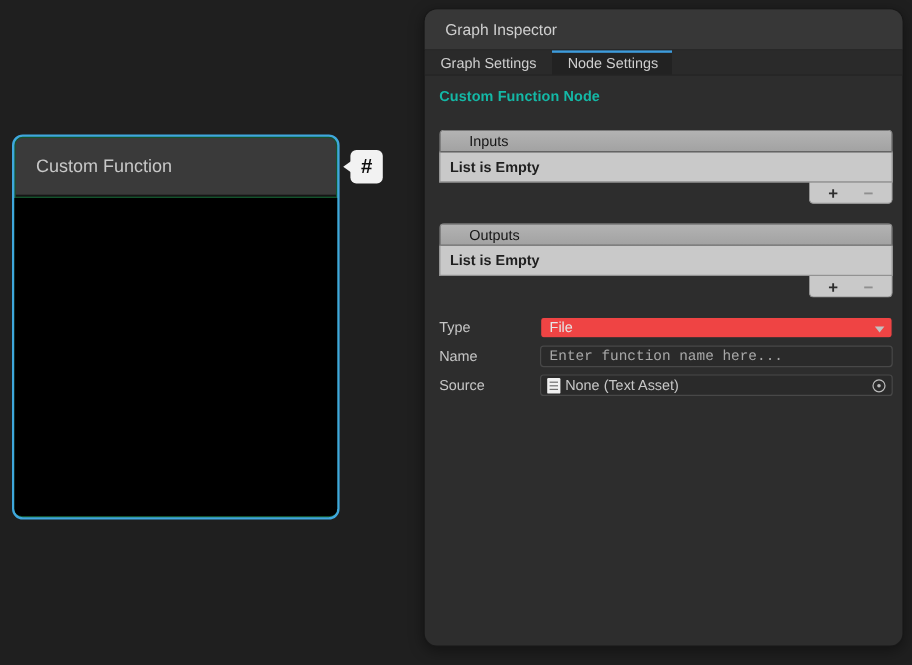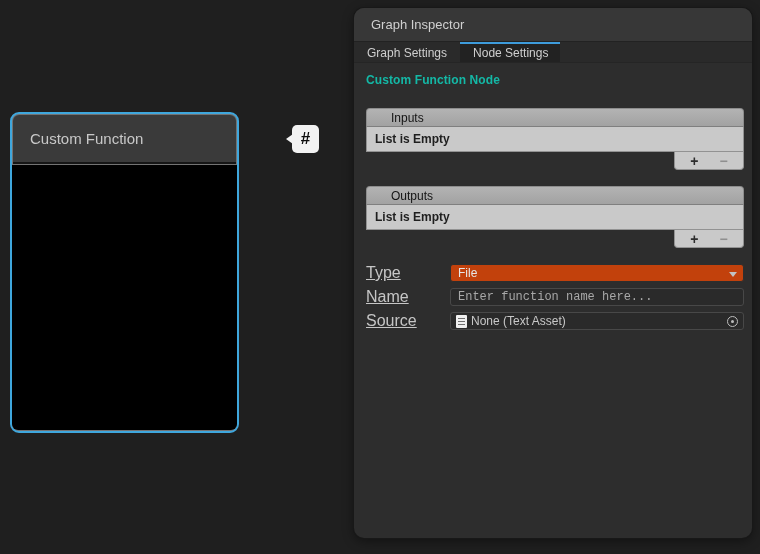--- a/index.html
+++ b/index.html
@@ -6,22 +6,22 @@
   html,body { width:760px; height:554px; overflow:hidden; }
   body {
     background:#1f1f1f;
     font-family:"Liberation Sans", sans-serif;
     position:relative;
     -webkit-font-smoothing:antialiased;
   }
 
   
   .node {
-    position:absolute; left:10px; top:112px; width:229px; height:321px;
-    background:#737373; border:2px solid #3FA7DD; border-radius:9px;
+    position:absolute; left:10px; top:112px; width:273px; height:321px;
+    background:#14532d; border:2px solid #3FA7DD; border-radius:9px;
   }
   .node-header {
     margin:1px; height:49px; background:#3a3a3a;
     border-radius:6px 6px 0 0; border-bottom:2px solid #151515;
     display:flex; align-items:center; padding-left:17px;
     color:#c8c8c8; font-size:15px;
   }
   .node-body { height:calc(100% - 52px); background:#000; border-radius:0 0 6px 6px; }
 
   .node-badge {
@@ -91,24 +91,24 @@
     display:flex; align-items:center; justify-content:space-evenly;
   }
   .rl-btn {
     font-size:14px; line-height:1; font-weight:bold; color:#2d2d2d;
     width:20px; text-align:center; cursor:default;
   }
   .rl-btn.disabled { color:#8f8f8f; }
 
   
   .field-row { display:flex; align-items:center; height:18px; margin-bottom:6px; }
-  .field-label { width:84px; flex:0 0 84px; color:#c6c6c6; font-size:16px;text-decoration:underline; }
+  .field-label { width:84px; flex:0 0 84px; color:#c6c6c6; font-size:12px; }
 
   .dropdown {
-    flex:1; height:18px; background:#c2410c;
+    flex:1; height:18px; background:#ef4444;
     border:1px solid #2e2e2e; border-radius:3px;
     display:flex; align-items:center; padding:0 7px;
     color:#e6e6e6; font-size:12px; position:relative;
   }
   .dd-arrow {
     position:absolute; right:6px; top:7px; width:0; height:0;
     border-left:4px solid transparent; border-right:4px solid transparent;
     border-top:5px solid #c2c2c2;
   }
 

